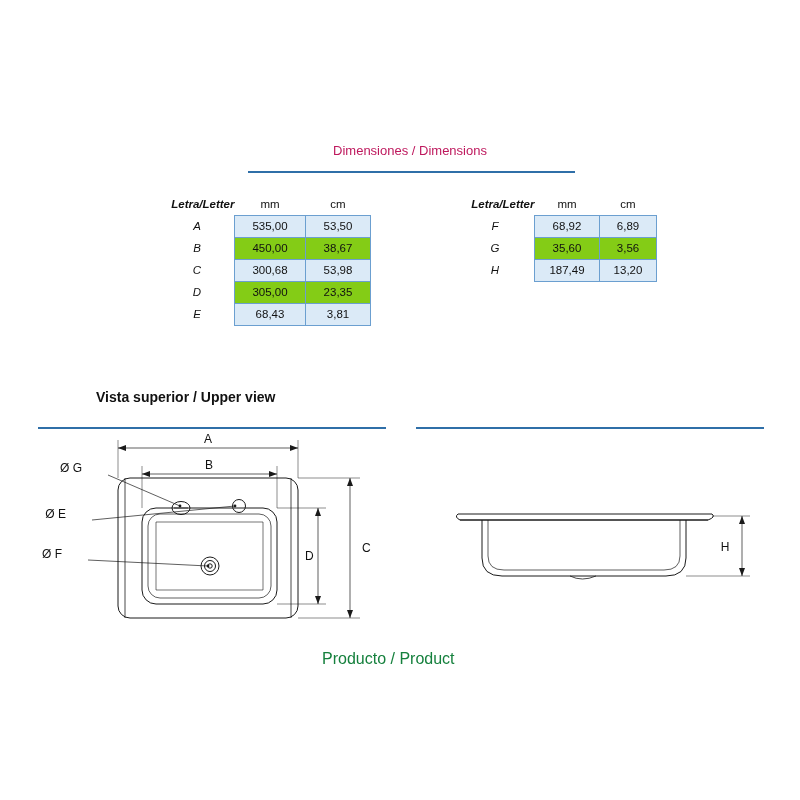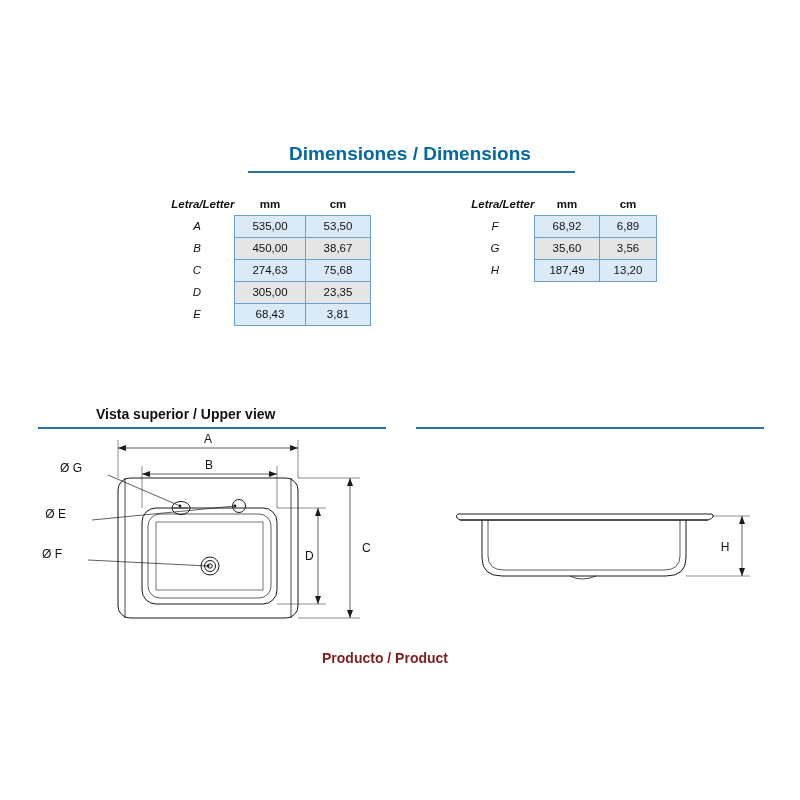--- a/index.html
+++ b/index.html
@@ -21,23 +21,23 @@
     height: 800px;
   }
 
   
   .main-title {
     position: absolute;
     left: 240px;
     top: 143px;
     width: 340px;
     text-align: center;
-    font-size: 19px;
-    font-weight: bold;
-    color: #0369a1;
+    font-size: 13px;
+    font-weight: normal;
+    color: #be185d;
   }
   .main-title-rule {
     position: absolute;
     left: 248px;
     top: 171px;
     width: 327px;
     height: 2px;
     background: #2f6fa8;
   }
 
@@ -49,41 +49,41 @@
     white-space: nowrap;
   }
   .section-rule {
     position: absolute;
     height: 2px;
     background: #2f6fa8;
   }
 
   .caption {
     position: absolute;
-    font-size: 14px;
-    font-weight: bold;
-    color: #7f1d1d;
+    font-size: 16px;
+    font-weight: normal;
+    color: #15803d;
     white-space: nowrap;
   }
 
   
   table.dims {
     position: absolute;
     border-collapse: collapse;
     font-size: 11.5px;
   }
   table.dims th, table.dims td {
     padding: 0;
     margin: 0;
     text-align: center;
     height: 21px;
     line-height: 21px;
   }
   table.dims th {
-    font-weight: bold;
+    font-weight: normal;
     border: none;
     font-size: 11.5px;
   }
   table.dims th.letter-head {
     font-style: italic;
     font-weight: bold;
     text-align: right;
   }
   table.dims td.letter {
     font-style: italic;
@@ -91,21 +91,21 @@
     text-align: center;
   }
   table.dims td.val {
     border: 1px solid #6b9fd0;
     text-align: center;
   }
   table.dims tr.shade td.val {
     background: #dbeaf7;
   }
   table.dims tr.plain td.val {
-    background: #e5e5e5;
+    background: #84cc16;
   }
 
   
   .tbl-left .c-letter { width: 74px; }
   .tbl-left .c-mm { width: 70px; }
   .tbl-left .c-cm { width: 64px; }
   
   .tbl-right .c-letter { width: 78px; }
   .tbl-right .c-mm { width: 64px; }
   .tbl-right .c-cm { width: 56px; }
@@ -136,22 +136,22 @@
         <td class="val c-mm">535,00</td>
         <td class="val c-cm">53,50</td>
       </tr>
       <tr class="plain">
         <td class="letter c-letter">B</td>
         <td class="val c-mm">450,00</td>
         <td class="val c-cm">38,67</td>
       </tr>
       <tr class="shade">
         <td class="letter c-letter">C</td>
-        <td class="val c-mm">274,63</td>
-        <td class="val c-cm">75,68</td>
+        <td class="val c-mm">300,68</td>
+        <td class="val c-cm">53,98</td>
       </tr>
       <tr class="plain">
         <td class="letter c-letter">D</td>
         <td class="val c-mm">305,00</td>
         <td class="val c-cm">23,35</td>
       </tr>
       <tr class="shade">
         <td class="letter c-letter">E</td>
         <td class="val c-mm">68,43</td>
         <td class="val c-cm">3,81</td>
@@ -179,21 +179,21 @@
         <td class="val c-cm">3,56</td>
       </tr>
       <tr class="shade">
         <td class="letter c-letter">H</td>
         <td class="val c-mm">187,49</td>
         <td class="val c-cm">13,20</td>
       </tr>
     </tbody>
   </table>
 
-  <div class="section-title" style="left:96px; top:406px;">Vista superior / Upper view</div>
+  <div class="section-title" style="left:96px; top:389px;">Vista superior / Upper view</div>
   <div class="section-rule" style="left:38px; top:427px; width:348px;"></div>
 
   <div class="section-rule" style="left:416px; top:427px; width:348px;"></div>
 
   <div class="caption" style="left:322px; top:650px;">Producto / Product</div>
 
   <svg class="dw" style="left:30px; top:430px;" width="370" height="215" viewBox="0 0 370 215">
     <g fill="none" stroke="#1a1a1a" stroke-width="1">
 
       <rect x="88" y="48" width="180" height="140" rx="12" ry="12"></rect>

